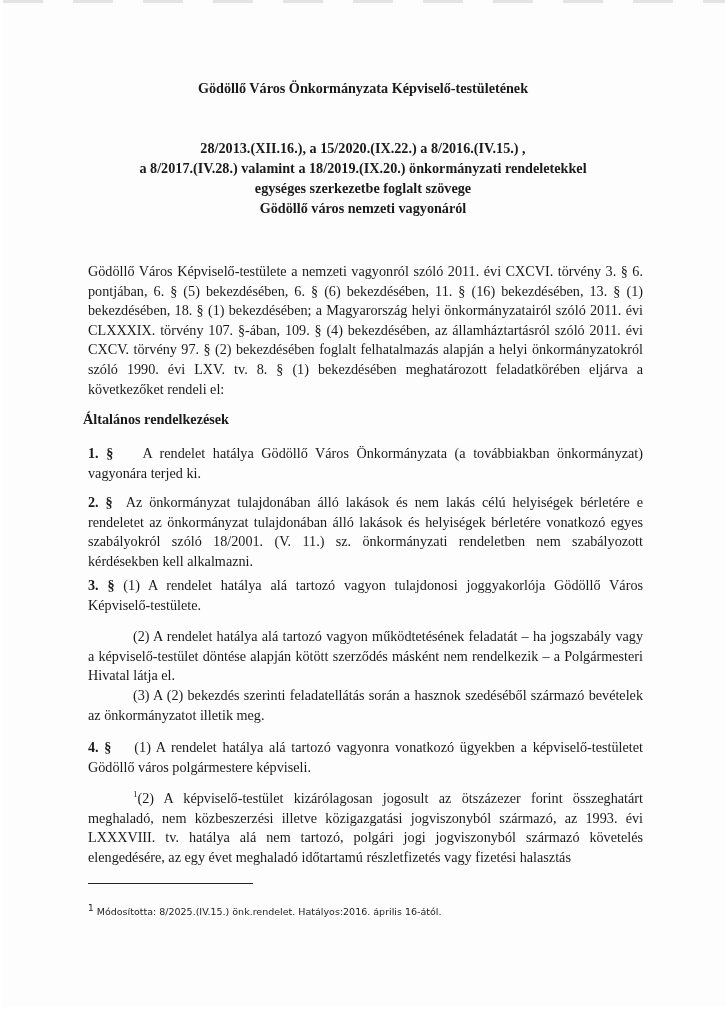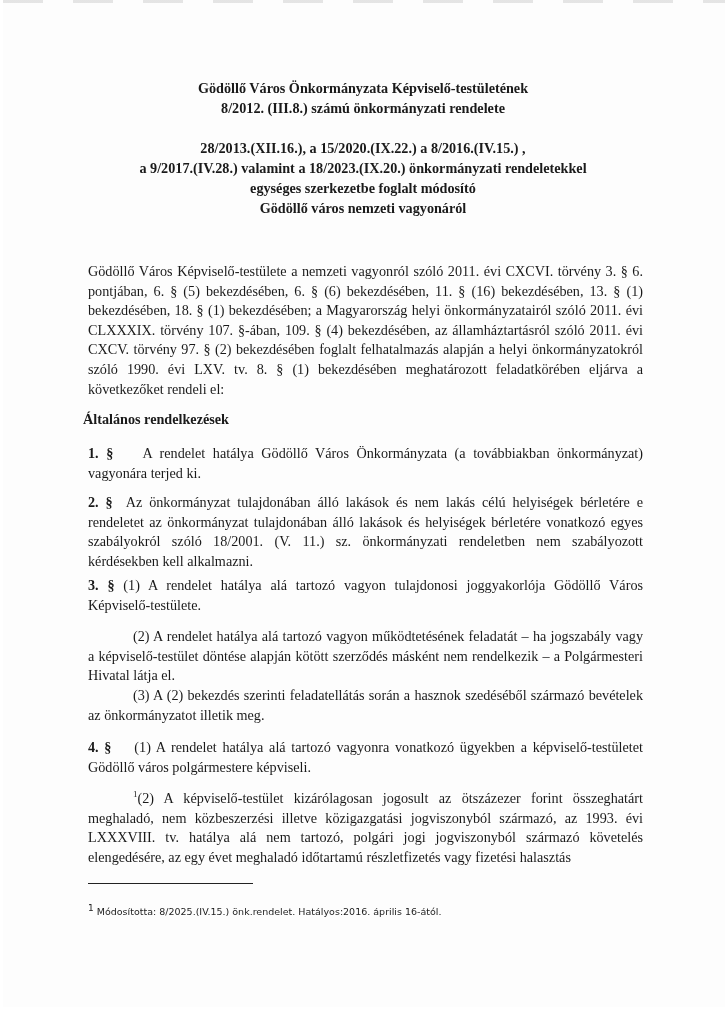--- a/index.html
+++ b/index.html
@@ -23,27 +23,26 @@
 </style>
 </head>
 <body>
 
 <div class="page">
   <div class="top-edge"></div>
   <div class="right-edge"></div>
 
   <div class="title-block t1">
     <div>Gödöllő Város Önkormányzata Képviselő-testületének</div>
-    <div>8/2012. (III.8.) számú önkormányzati rendelete</div>
   </div>
 
   <div class="title-block t2">
     <div>28/2013.(XII.16.), a 15/2020.(IX.22.)  a 8/2016.(IV.15.) ,</div>
-    <div>a 9/2017.(IV.28.) valamint a 18/2023.(IX.20.) önkormányzati rendeletekkel</div>
-    <div>egységes szerkezetbe foglalt módosító</div>
+    <div>a 8/2017.(IV.28.) valamint a 18/2019.(IX.20.) önkormányzati rendeletekkel</div>
+    <div>egységes szerkezetbe foglalt szövege</div>
     <div>Gödöllő város nemzeti vagyonáról</div>
   </div>
 
   <div class="body" style="top:262px;font-family:Liberation Serif, serif;">
     <p class="par">Gödöllő Város Képviselő-testülete a nemzeti vagyonról szóló 2011. évi CXCVI. törvény 3. § 6. pontjában, 6. § (5) bekezdésében, 6. § (6) bekezdésében, 11. § (16) bekezdésében, 13. § (1) bekezdésében, 18. § (1) bekezdésében; a Magyarország helyi önkormányzatairól szóló 2011. évi CLXXXIX. törvény 107. §-ában, 109. § (4) bekezdésében, az államháztartásról szóló 2011. évi CXCV. törvény 97. § (2) bekezdésében foglalt felhatalmazás alapján a helyi önkormányzatokról szóló 1990. évi LXV. tv. 8. § (1) bekezdésében meghatározott feladatkörében eljárva a következőket rendeli el:</p>
   </div>
 
   <div class="heading" style="top:411px;">Általános rendelkezések</div>
 
   <div class="body" style="top:444px;">

